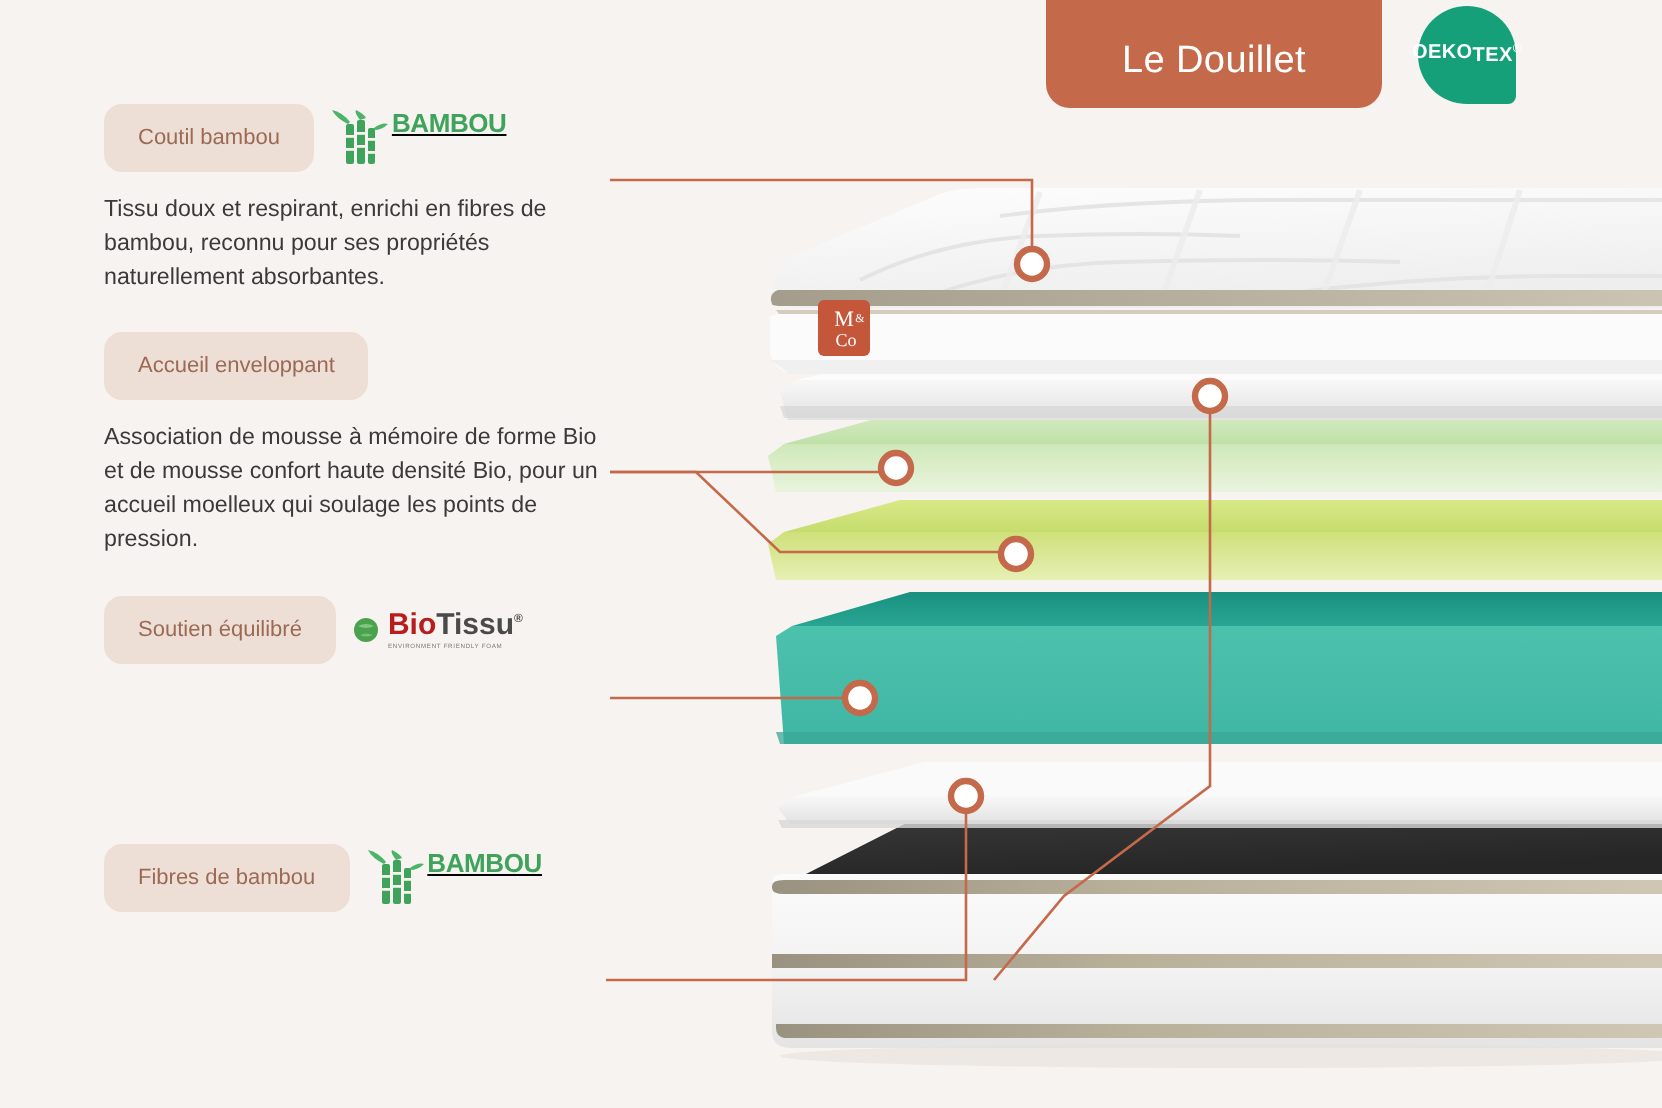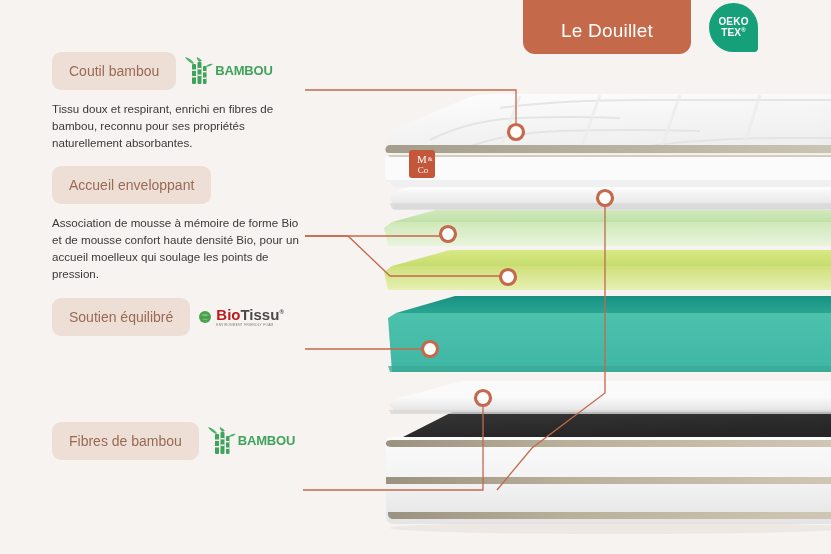--- a/index.html
+++ b/index.html
@@ -31,53 +31,53 @@
     letter-spacing: .2px;
   }
 
   
   .oeko {
     position: absolute;
     left: 709px; top: 3px;
     width: 49px; height: 49px;
     background: #16a079;
     border-radius: 50% 50% 4px 50%;
-    display: flex; flex-direction: column;
+    display: flex; flex-direction: row;
     align-items: center; justify-content: center;
     line-height: 1.02;
   }
   .oeko .l1, .oeko .l2 {
     color: #fff; font-weight: bold; font-size: 10px; letter-spacing: .2px;
   }
   .oeko .l2 { font-size: 10px; }
   .oeko sup { font-size: 6px; vertical-align: super; }
 
   
   .feature { position: absolute; left: 52px; width: 260px; }
   .feature .head {
     display: flex; align-items: center; gap: 8px;
     margin-bottom: 10px;
   }
   .pill {
     background: #eedfd6;
     border-radius: 9px;
     padding: 11px 17px;
     color: #9a6a55;
-    font-size: 14px;
+    font-size: 11px;
     white-space: nowrap;
   }
   .desc {
     color: #3a3a3a;
     font-size: 11.6px;
     line-height: 1.48;
     width: 250px;
   }
 
   
-  .bambou { display: flex; align-items: center; gap: 1px; }
+  .bambou { display: flex; align-items: flex-start; gap: 1px; text-decoration: underline; }
   .bambou .mark { width: 30px; height: 28px; flex: none; }
   .bambou .word {
     color: #3fa35c; font-weight: bold; font-size: 13px;
     letter-spacing: -.2px; line-height: 1; margin-bottom: 1px;
   }
 
   
   .biocell { display: flex; align-items: center; gap: 4px; }
   .biocell .globe { width: 14px; height: 14px; flex: none; }
   .biocell .txtwrap { display: flex; flex-direction: column; }

